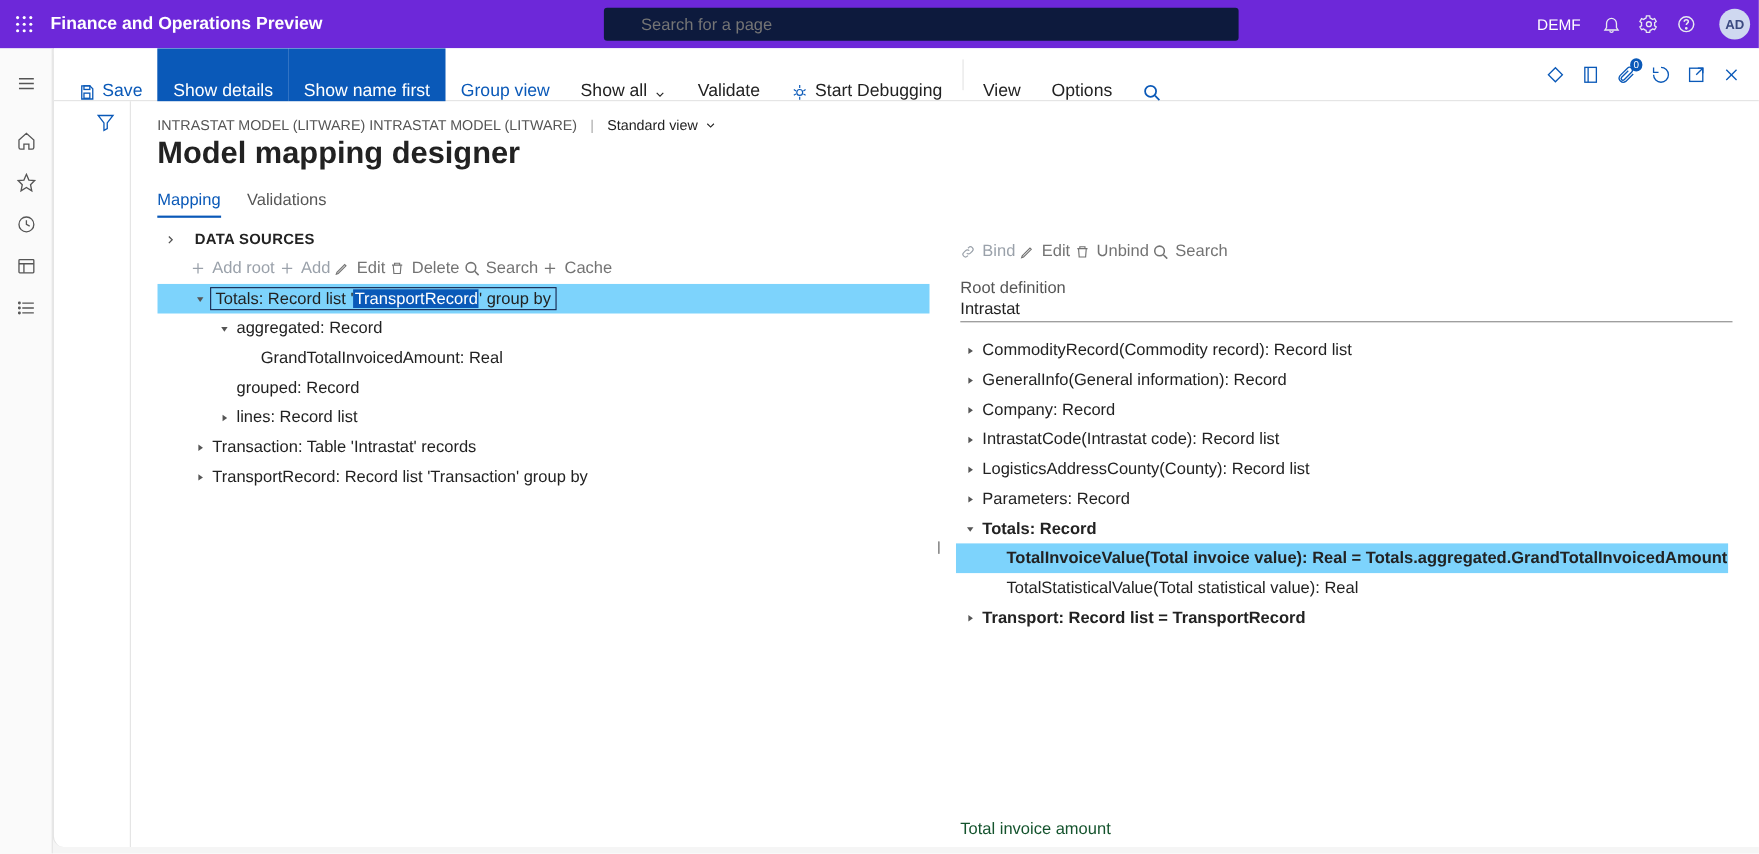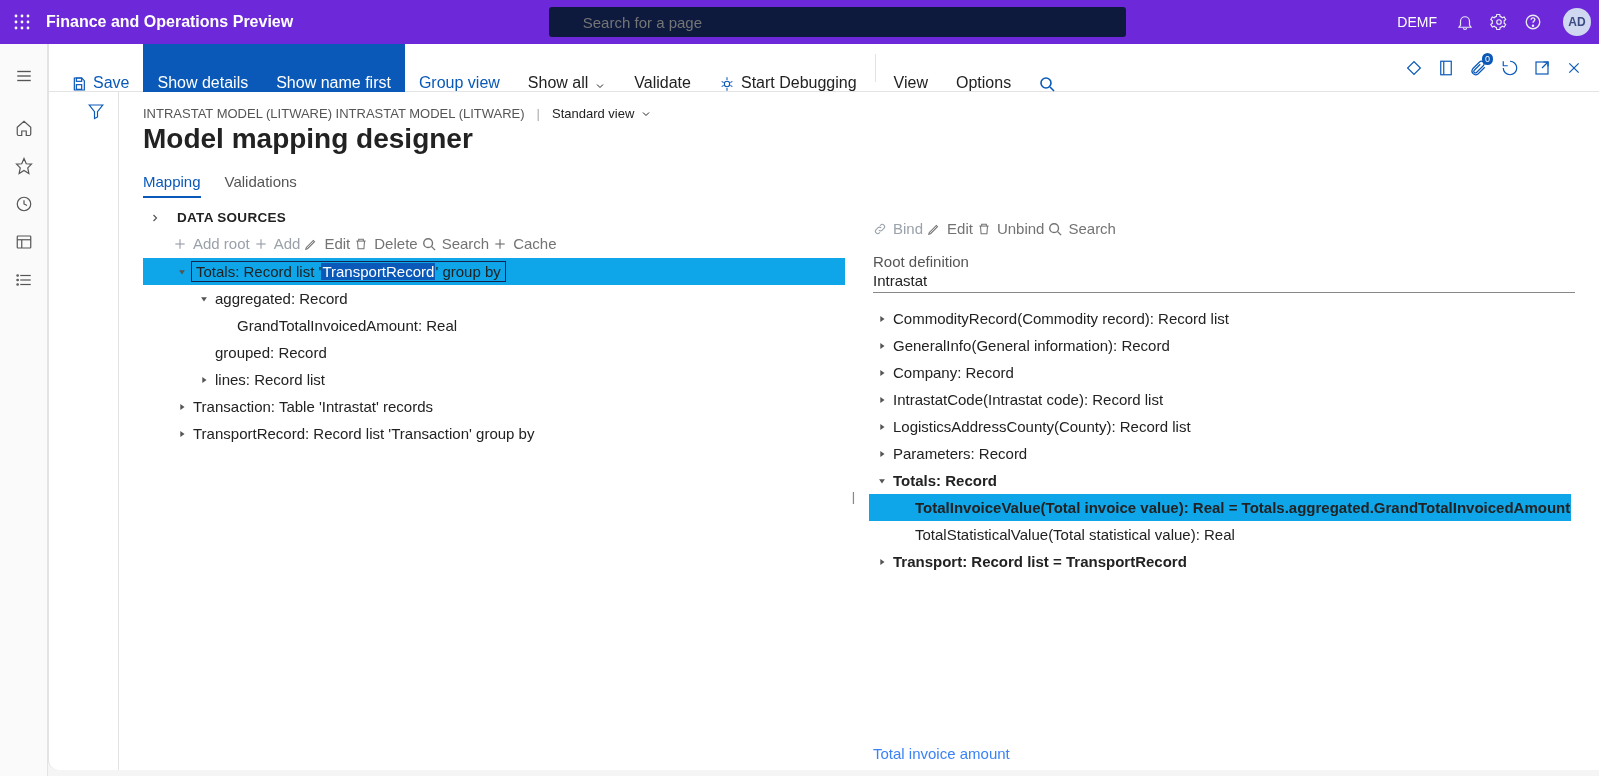--- a/index.html
+++ b/index.html
@@ -62,40 +62,40 @@
 .ds-toolbar, .dm-toolbar { display:flex; align-items:center; gap:4px; padding:10px 0 6px 30px; flex-wrap:wrap;text-align:right; }
 .tool-btn { display:flex; align-items:center; gap:6px; font-size:15px; cursor:pointer; color:#737373; }
 .tool-btn.disabled { color:#9aa1aa; cursor:default; }
 .dm-panel .section-title { padding-left:0; }
 .dm-toolbar { padding-left:4px; }
 
 .tree-scroll { flex:1; overflow:auto; padding-right:4px; }
 .tree { font-size:15px; color:#222; }
 .node-row { display:flex; align-items:center; min-height:27px; padding:1px 4px; white-space:nowrap; }
 .node-row.selectable { cursor:pointer; }
-.node-row.selected { background:#0ea5e9; }
+.node-row.selected { background:#7dd3fc; }
 .node-row.selected-bold { font-weight: 600; }
 .caret { width:18px; height:18px; display:flex; align-items:center; justify-content:center; color:#555; flex-shrink:0; cursor:pointer; }
 .caret.sp { visibility:hidden; }
 .indent0 { padding-left: 30px; }
 .indent1 { padding-left: 52px; }
 .indent2 { padding-left: 74px; }
 .dm-indent0 { padding-left: 4px; }
 .dm-indent1 { padding-left: 26px; }
 .node-label { padding: 1px 2px; }
 .ds-selected-wrap { border:1px solid #14234b; padding:1px 4px; display:inline-flex; align-items:center; }
 .hl-chip { background:#0a59b8; color:#fff; padding:0 1px; }
 .bold { font-weight:600; }
 
 .dm-meta { font-size:15px; color:#555; margin:10px 0 2px 4px; }
 .dm-value { font-size:15px; color:#222; margin:0 0 12px 4px; border-bottom:1px solid #888; display:inline-block; padding-bottom:3px; min-width:170px; }
 
 .splitter-handle { position:absolute; left:49.5%; top:280px; color:#888; cursor:col-resize; font-size:12px; letter-spacing:-3px; user-select:none; }
 
-.footer-note { font-size:15px; color:#3b82f6; padding:12px 0 0 4px; }
+.footer-note { font-size:15px; color:#14532d; padding:12px 0 0 4px; }
 
 svg { display:block; }
 </style>
 </head>
 <body>
 
 <div class="topbar">
   <div class="waffle">
     <svg width="16" height="16" viewBox="0 0 16 16" fill="currentColor">
         <circle cx="2" cy="2" r="1.4"></circle>

